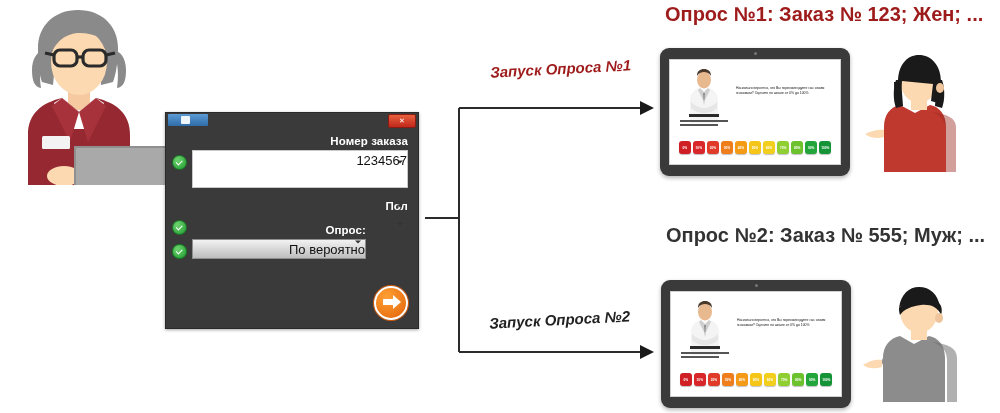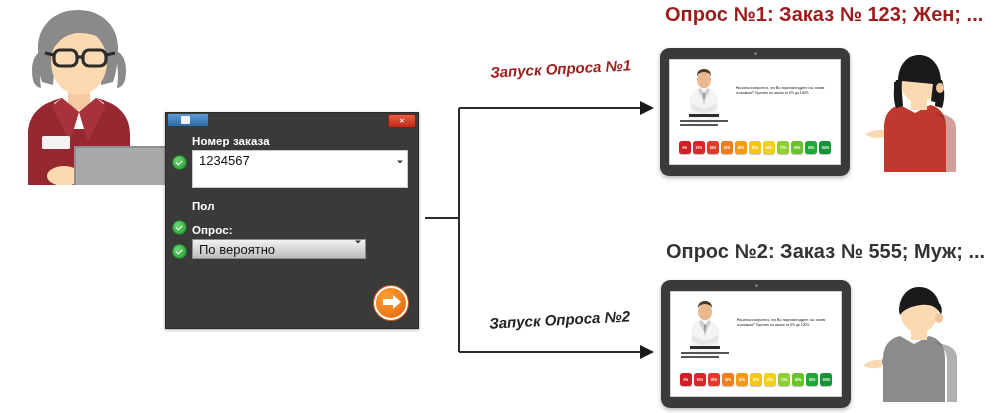--- a/index.html
+++ b/index.html
@@ -17,21 +17,21 @@
   #titlebar{height:15px;background:#3a3a3a;position:relative;}
   #tb-icons{position:absolute;left:2px;top:1px;width:40px;height:12px;
             background:linear-gradient(180deg,#5b9bd5,#2f6ca8);border-radius:1px;}
   #tb-icons:after{content:"";position:absolute;left:13px;top:2px;width:9px;height:8px;
             background:#eef4fb;border-radius:1px;}
   #tb-close{position:absolute;right:2px;top:1px;width:26px;height:12px;
             background:linear-gradient(180deg,#e8603c,#c0281c);border-radius:2px;
             border:1px solid #8d1a12;}
   #tb-close span{display:block;color:#fff;font-size:7px;line-height:11px;text-align:center;font-weight:bold;}
 
-  .field{position:relative;margin:0 10px 0 26px;}
+  .field{position:relative;margin:0 10px 0 26px;text-align:right;}
   .flabel{color:#ffffff;font-size:11.5px;font-weight:bold;letter-spacing:.1px;
           margin-bottom:3px;}
   .finput{background:#ffffff;border:1px solid #c9c9c9;height:38px;position:relative;
           color:#111;font-size:13px;line-height:20px;padding-left:6px;
           box-sizing:border-box;}
   .caret{position:absolute;right:5px;top:50%;transform:translateY(-50%);
          width:0;height:0;border-left:3px solid transparent;border-right:3px solid transparent;
          border-top:3px solid #333;}
   .check{position:absolute;left:-20px;top:20px;width:13px;height:13px;border-radius:50%;
          background:radial-gradient(circle at 35% 30%,#6fd36f,#1f9c2f);
@@ -57,21 +57,21 @@
 
   
   .arrowlabel{font-style:italic;font-weight:bold;font-size:15px;
               white-space:nowrap;font-stretch:condensed;}
   #lbl1{left:490px;top:60px;color:#9e1b1b;transform:rotate(-3deg);}
   #lbl2{left:489px;top:311px;color:#222222;transform:rotate(-3deg);}
 
   
   .heading{font-size:20px;font-weight:bold;white-space:nowrap;font-stretch:condensed;}
   #head1{left:665px;top:3px;color:#9e1b1b;}
-  #head2{left:666px;top:240px;color:#333333;}
+  #head2{left:666px;top:224px;color:#333333;}
 
   
   .tablet{width:190px;height:128px;background:#3a3a3a;border-radius:9px;
           box-shadow:0 2px 4px rgba(0,0,0,.3);}
   .tablet .bezel{position:absolute;left:9px;top:11px;right:9px;bottom:11px;
           background:#ffffff;border:1px solid #d0d0d0;overflow:hidden;}
   .tablet .cam{position:absolute;left:50%;top:4px;width:3px;height:3px;margin-left:-1.5px;
           background:#777;border-radius:50%;}
   #tablet1{left:660px;top:48px;}
   #tablet2{left:661px;top:280px;}

